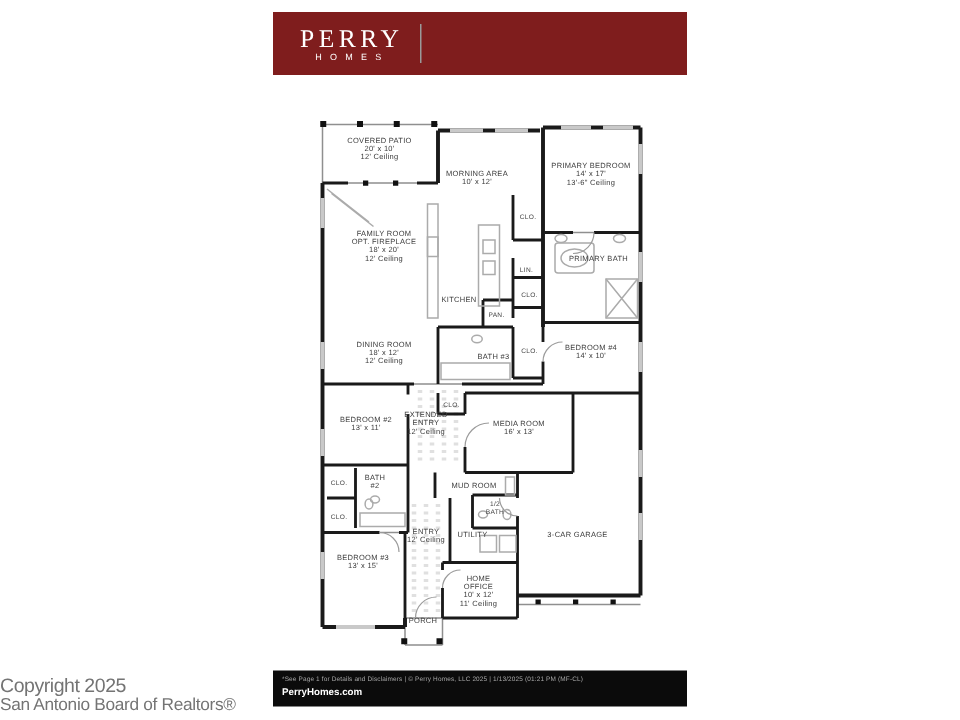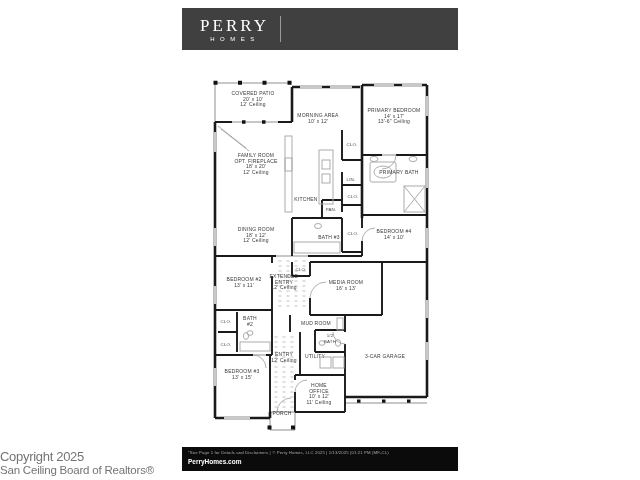--- a/index.html
+++ b/index.html
@@ -1,20 +1,20 @@
 <!DOCTYPE html>
 <html><head>
 <meta charset="utf-8">
 <style>
   html,body{margin:0;padding:0;background:#fff;}
   .stage{position:relative;width:640px;height:480px;background:#fff;overflow:hidden;
          font-family:"Liberation Sans",sans-serif;}
 
   
-  .topbar{position:absolute;left:182px;top:8px;width:276px;height:42px;background:#404040;
+  .topbar{position:absolute;left:182px;top:8px;width:276px;height:42px;background:#7f1d1d;
           display:flex;align-items:center;box-sizing:border-box;padding:0 8px;}
   .logo{width:86px;text-align:center;color:#fff;flex:0 0 auto;}
   .logo-main{font-family:"Liberation Serif",serif;font-size:17px;letter-spacing:3px;line-height:1;
              margin-left:3px;}
   .logo-sub{font-size:6px;letter-spacing:5.5px;margin-top:2px;margin-left:4px;}
   .divider{width:1px;height:26px;background:#9a9a9a;margin:0 8px 0 4px;flex:0 0 auto;}
   .title-block{flex:1;}
   .design-title{color:#fff;font-size:10.5px;font-weight:bold;letter-spacing:.3px;}
   .design-subtitle{color:#cfcfcf;font-size:4.8px;margin-top:2px;}
 
@@ -197,16 +197,16 @@
       </g>
   </svg>
 
   <div class="bottombar">
     <div class="disclaimer">*See Page 1 for Details and Disclaimers  |  © Perry Homes, LLC 2025  |  1/13/2025 (01:21 PM  (MF-CL)</div>
     <div class="website">PerryHomes.com</div>
   </div>
 
   <div class="watermark">
     <div class="wm1">Copyright 2025</div>
-    <div class="wm2">San Ceiling Board of Realtors®</div>
+    <div class="wm2">San Antonio Board of Realtors®</div>
   </div>
 
 </div>
 
 </body></html>

